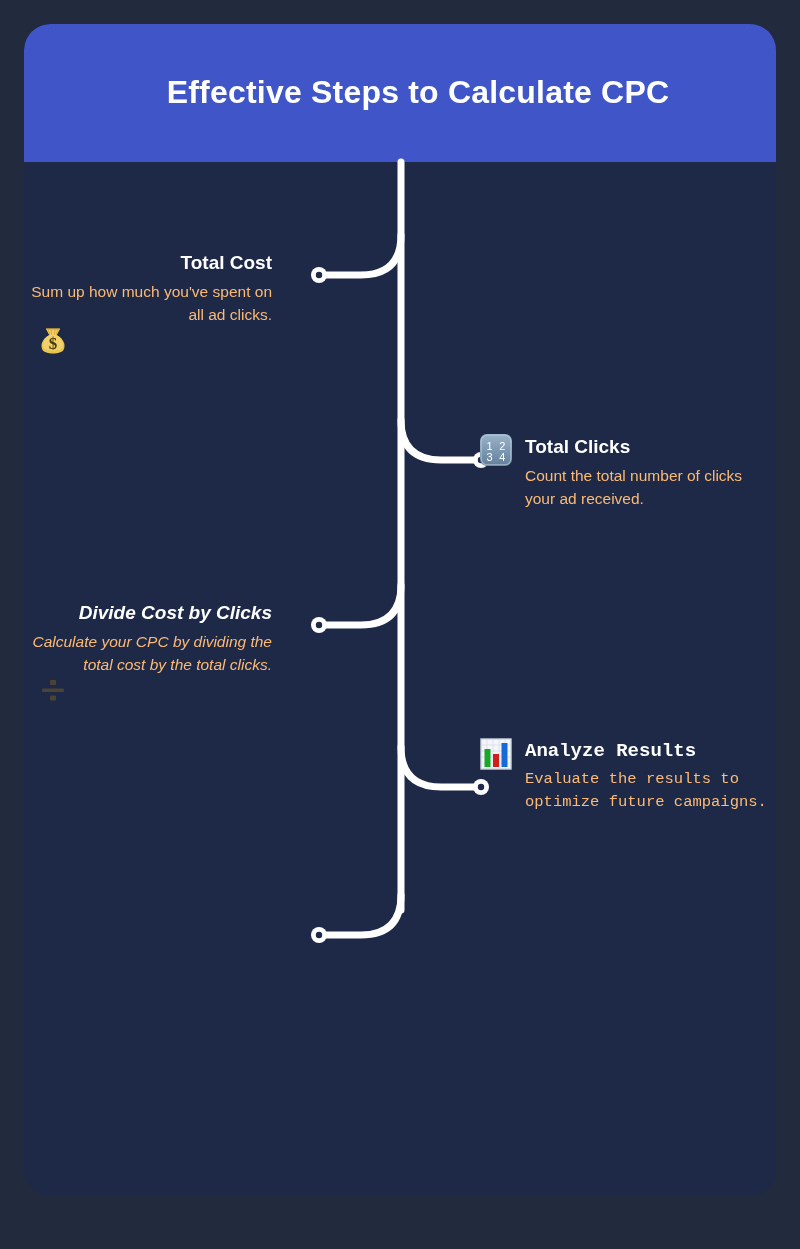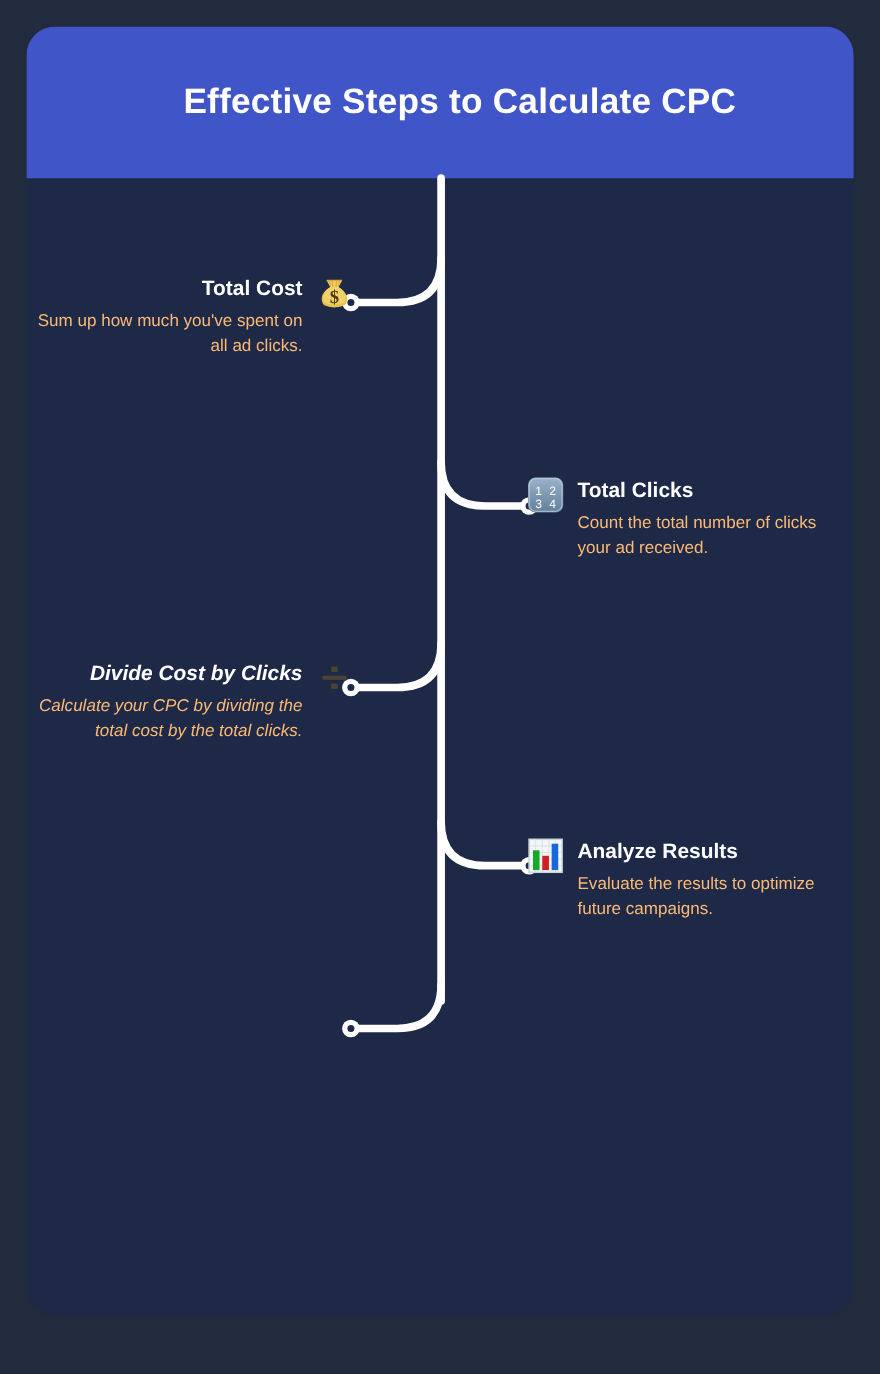--- a/index.html
+++ b/index.html
@@ -64,21 +64,21 @@
     pointer-events: none;
   }
 
   
   .step {
     position: absolute;
     display: flex;
     align-items: flex-start;
   }
   .step.left {
-    flex-direction: row;
+    flex-direction: column;
     justify-content: flex-end;
     text-align: right;
     left: 0;
     width: 300px;
   }
   .step.right {
     flex-direction: row;
     justify-content: flex-start;
     text-align: left;
     left: 452px;
@@ -247,21 +247,21 @@
       </div>
       <div class="step-icon">
         <svg viewBox="0 0 40 40">
           <rect x="9" y="18.4" width="22" height="3.6" rx="1" fill="#4b4434"></rect>
           <rect x="17" y="10" width="6" height="5" rx="1" fill="#4b4434"></rect>
           <rect x="17" y="25.4" width="6" height="5" rx="1" fill="#4b4434"></rect>
         </svg>
       </div>
     </div>
 
-    <div class="step right" style="top:740px;">
+    <div class="step right" style="top:716px;font-family:Liberation Mono, monospace;">
       <div class="step-icon">
         <svg viewBox="0 0 40 40">
           <rect x="5" y="5" width="30" height="30" fill="#f4f6f9"></rect>
           <g stroke="#d8dfe8" stroke-width="0.8">
             <path d="M5 11 H35 M5 17 H35 M5 23 H35 M5 29 H35"></path>
             <path d="M11 5 V35 M17 5 V35 M23 5 V35 M29 5 V35"></path>
           </g>
           <rect x="8.5" y="15" width="6" height="18" fill="#17a82a"></rect>
           <rect x="17" y="20" width="6" height="13" fill="#d01f1f"></rect>
           <rect x="25.5" y="9" width="6" height="24" fill="#1669d8"></rect>

